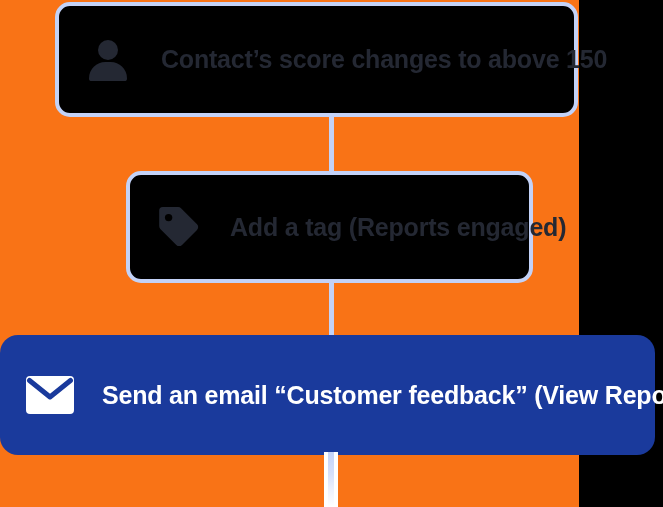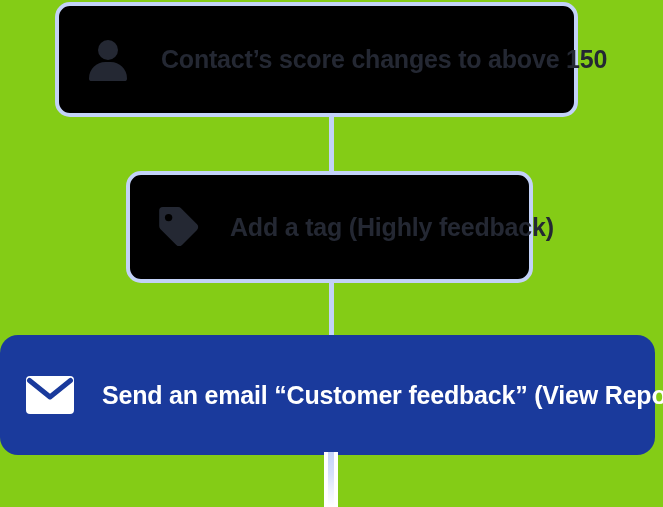--- a/index.html
+++ b/index.html
@@ -10,23 +10,23 @@
   body {
     width: 663px;
     height: 507px;
     overflow: hidden;
     font-family: "Liberation Sans", sans-serif;
     position: relative;
   }
   .canvas {
     position: absolute;
     inset: 0;
-    width: 663px;
+    width: 579px;
     height: 507px;
-    background: #84cc16;
+    background: #f97316;
   }
 
   
   .connector {
     position: absolute;
     background: #c3d2f8;
     width: 5px;
     left: 329px;
   }
   .conn-1 { top: 113px; height: 62px; }
@@ -162,21 +162,21 @@
     <div class="card-label">Contact’s score changes to above 150</div>
   </div>
 
   <div class="card card-2">
     <div class="icon-tag">
       <svg width="44" height="44" viewBox="0 0 44 44" aria-hidden="true">
         <path d="M3.2 5.6 A3.6 3.6 0 0 1 6.8 2 L22.2 2 A4 4 0 0 1 25 3.2 L41 19.2 A4 4 0 0 1 41 24.9 L26 39.9 A4 4 0 0 1 20.3 39.9 L4.3 23.9 A4 4 0 0 1 3.2 21.1 Z" fill="#242833"></path>
         <circle cx="12.6" cy="12.6" r="3.7" fill="#000000"></circle>
       </svg>
     </div>
-    <div class="card-label">Add a tag (Highly feedback)</div>
+    <div class="card-label">Add a tag (Reports engaged)</div>
   </div>
 
   <div class="bar">
     <div class="icon-envelope">
       <svg width="48" height="38" viewBox="0 0 48 38" aria-hidden="true">
         <rect x="0" y="0" width="48" height="38" rx="4" ry="4" fill="#ffffff"></rect>
         <path d="M3.5 4.5 L24 21 L44.5 4.5" fill="none" stroke="#1a3a9c" stroke-width="5" stroke-linecap="round" stroke-linejoin="round"></path>
       </svg>
     </div>
     <div class="bar-label">Send an email “Customer feedback” (View Reports)</div>

